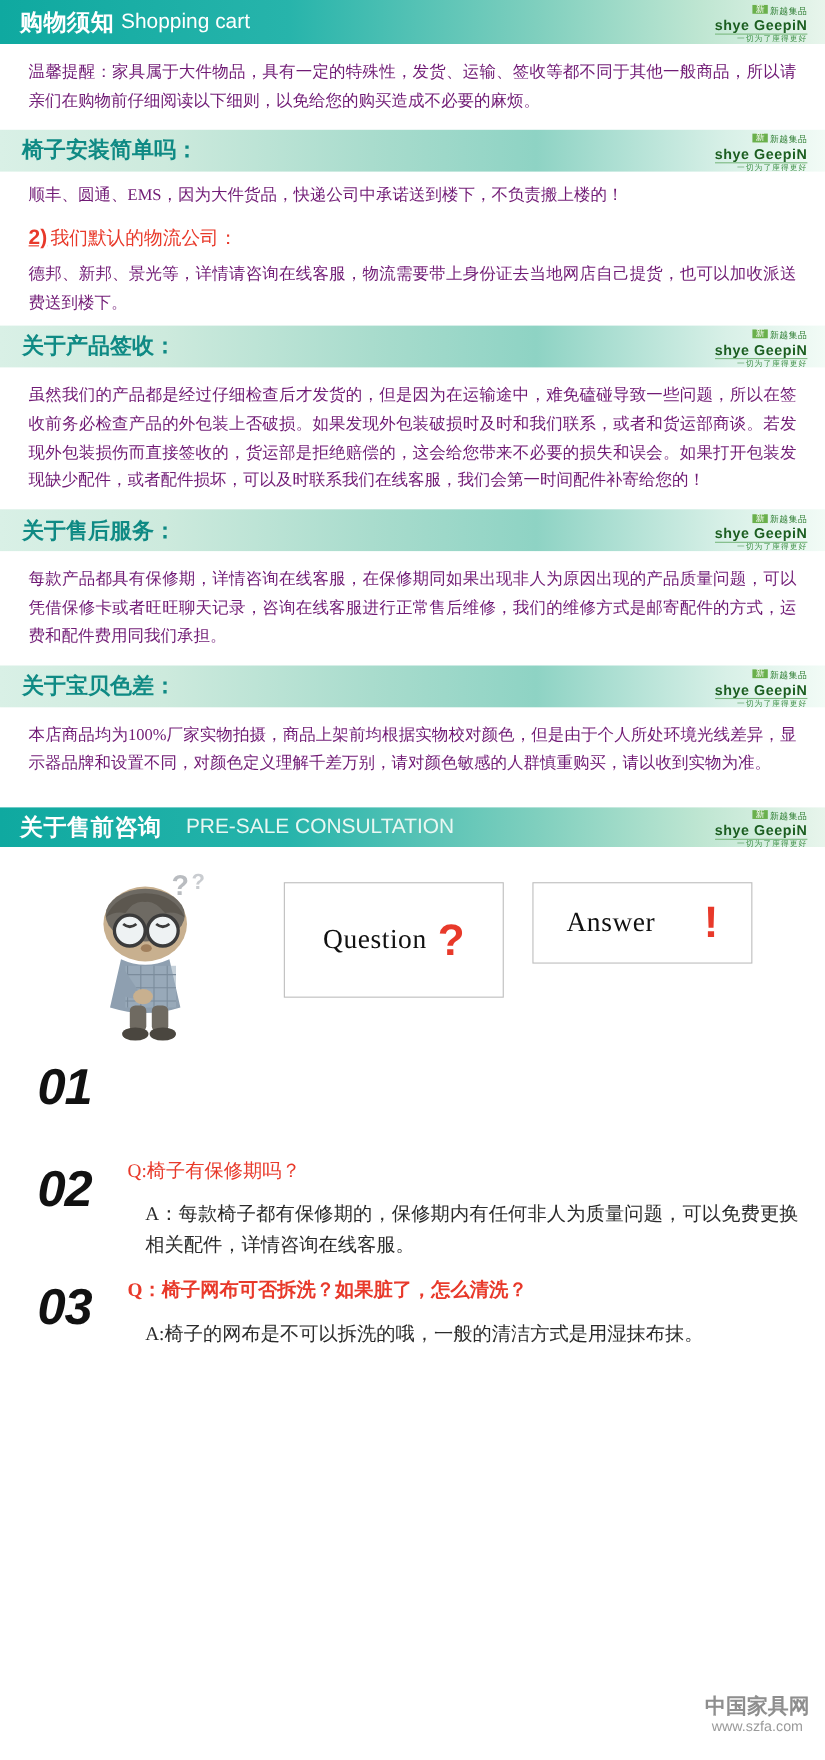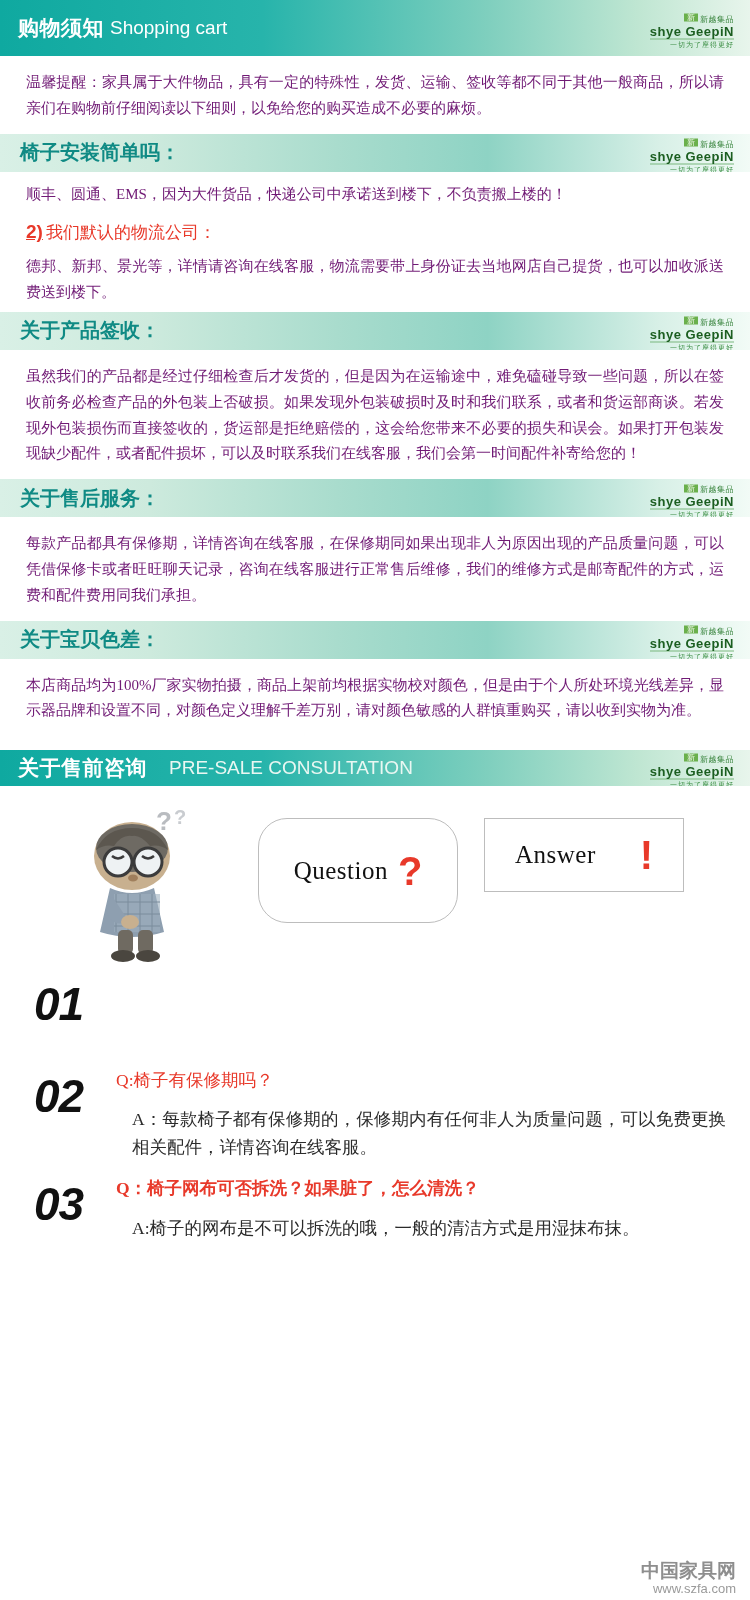--- a/index.html
+++ b/index.html
@@ -23,21 +23,21 @@
   
   .bar {
     position: relative;
     height: 36px;
     background: linear-gradient(to right, #0fa9a0 0%, #27b4ab 35%, #7fcfbe 65%, #bfe6d2 85%, #e8f5ec 100%);
     display: flex;
     align-items: center;
     padding-left: 18px;
     overflow: hidden;
   }
-  .bar.tall { height: 56px; }
+  .bar.tall { height: 40px; }
   .bar-title {
     font-family: "Liberation Sans", sans-serif;
     font-weight: bold;
     font-size: 21px;
     color: #ffffff;
     letter-spacing: 0.5px;
     white-space: nowrap;
   }
   .bar-sub {
     font-family: "Liberation Sans", sans-serif;
@@ -157,21 +157,21 @@
     letter-spacing: 0.5px;
   }
   .qbox .mark {
     font-family: "Liberation Sans", sans-serif;
     font-size: 40px;
     font-weight: bold;
     color: #e8392a;
     margin-left: 10px;
     line-height: 0.8;
   }
-  #box-question { left: 258px; top: 32px; width: 200px; height: 105px; border-radius: 29px; }
+  #box-question { left: 258px; top: 32px; width: 200px; height: 105px; }
   #box-answer   { left: 484px; top: 32px; width: 200px; height: 74px; gap: 34px; }
 
   
   .faq-item {
     position: relative;
     padding: 4px 24px 10px 24px;
     min-height: 92px;
   }
   .faq-num {
     position: absolute;
@@ -198,22 +198,22 @@
     font-size: 17.5px;
     line-height: 1.6;
     margin-left: 16px;
     text-align: justify;
   }
 
   
   .footer-wm {
     position: absolute;
     right: 14px;
-    bottom: 3px;
-    text-align: right;
+    bottom: 22px;
+    text-align: center;
     line-height: 1.15;
   }
   .footer-wm .cn {
     font-family: "Liberation Sans", sans-serif;
     font-size: 19px;
     font-weight: bold;
     color: #8e8e8e;
   }
   .footer-wm .url {
     font-family: "Liberation Sans", sans-serif;

